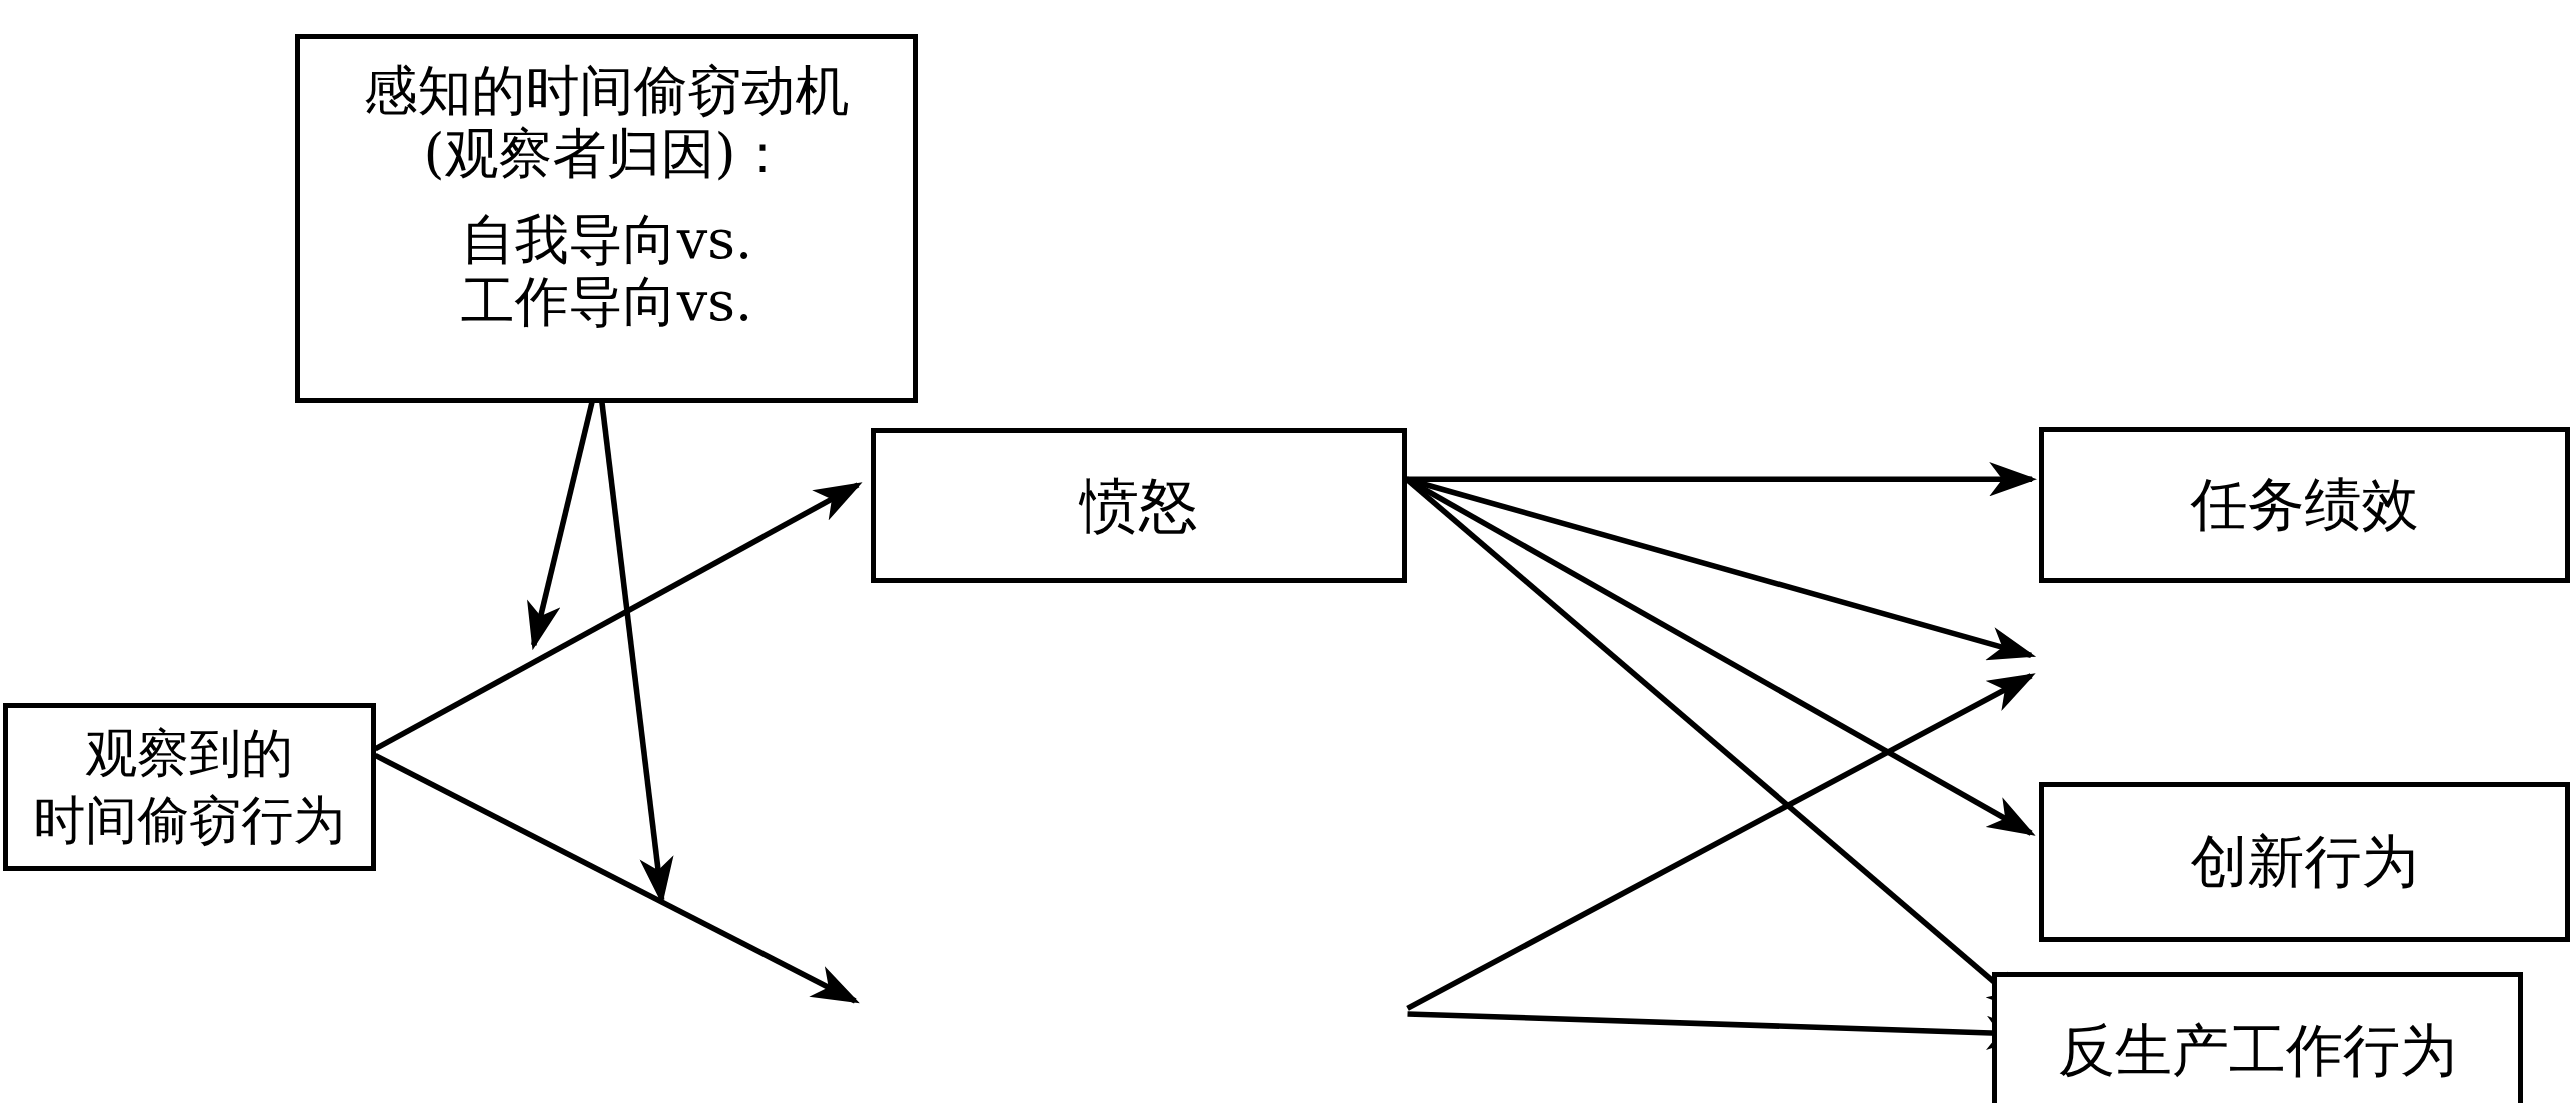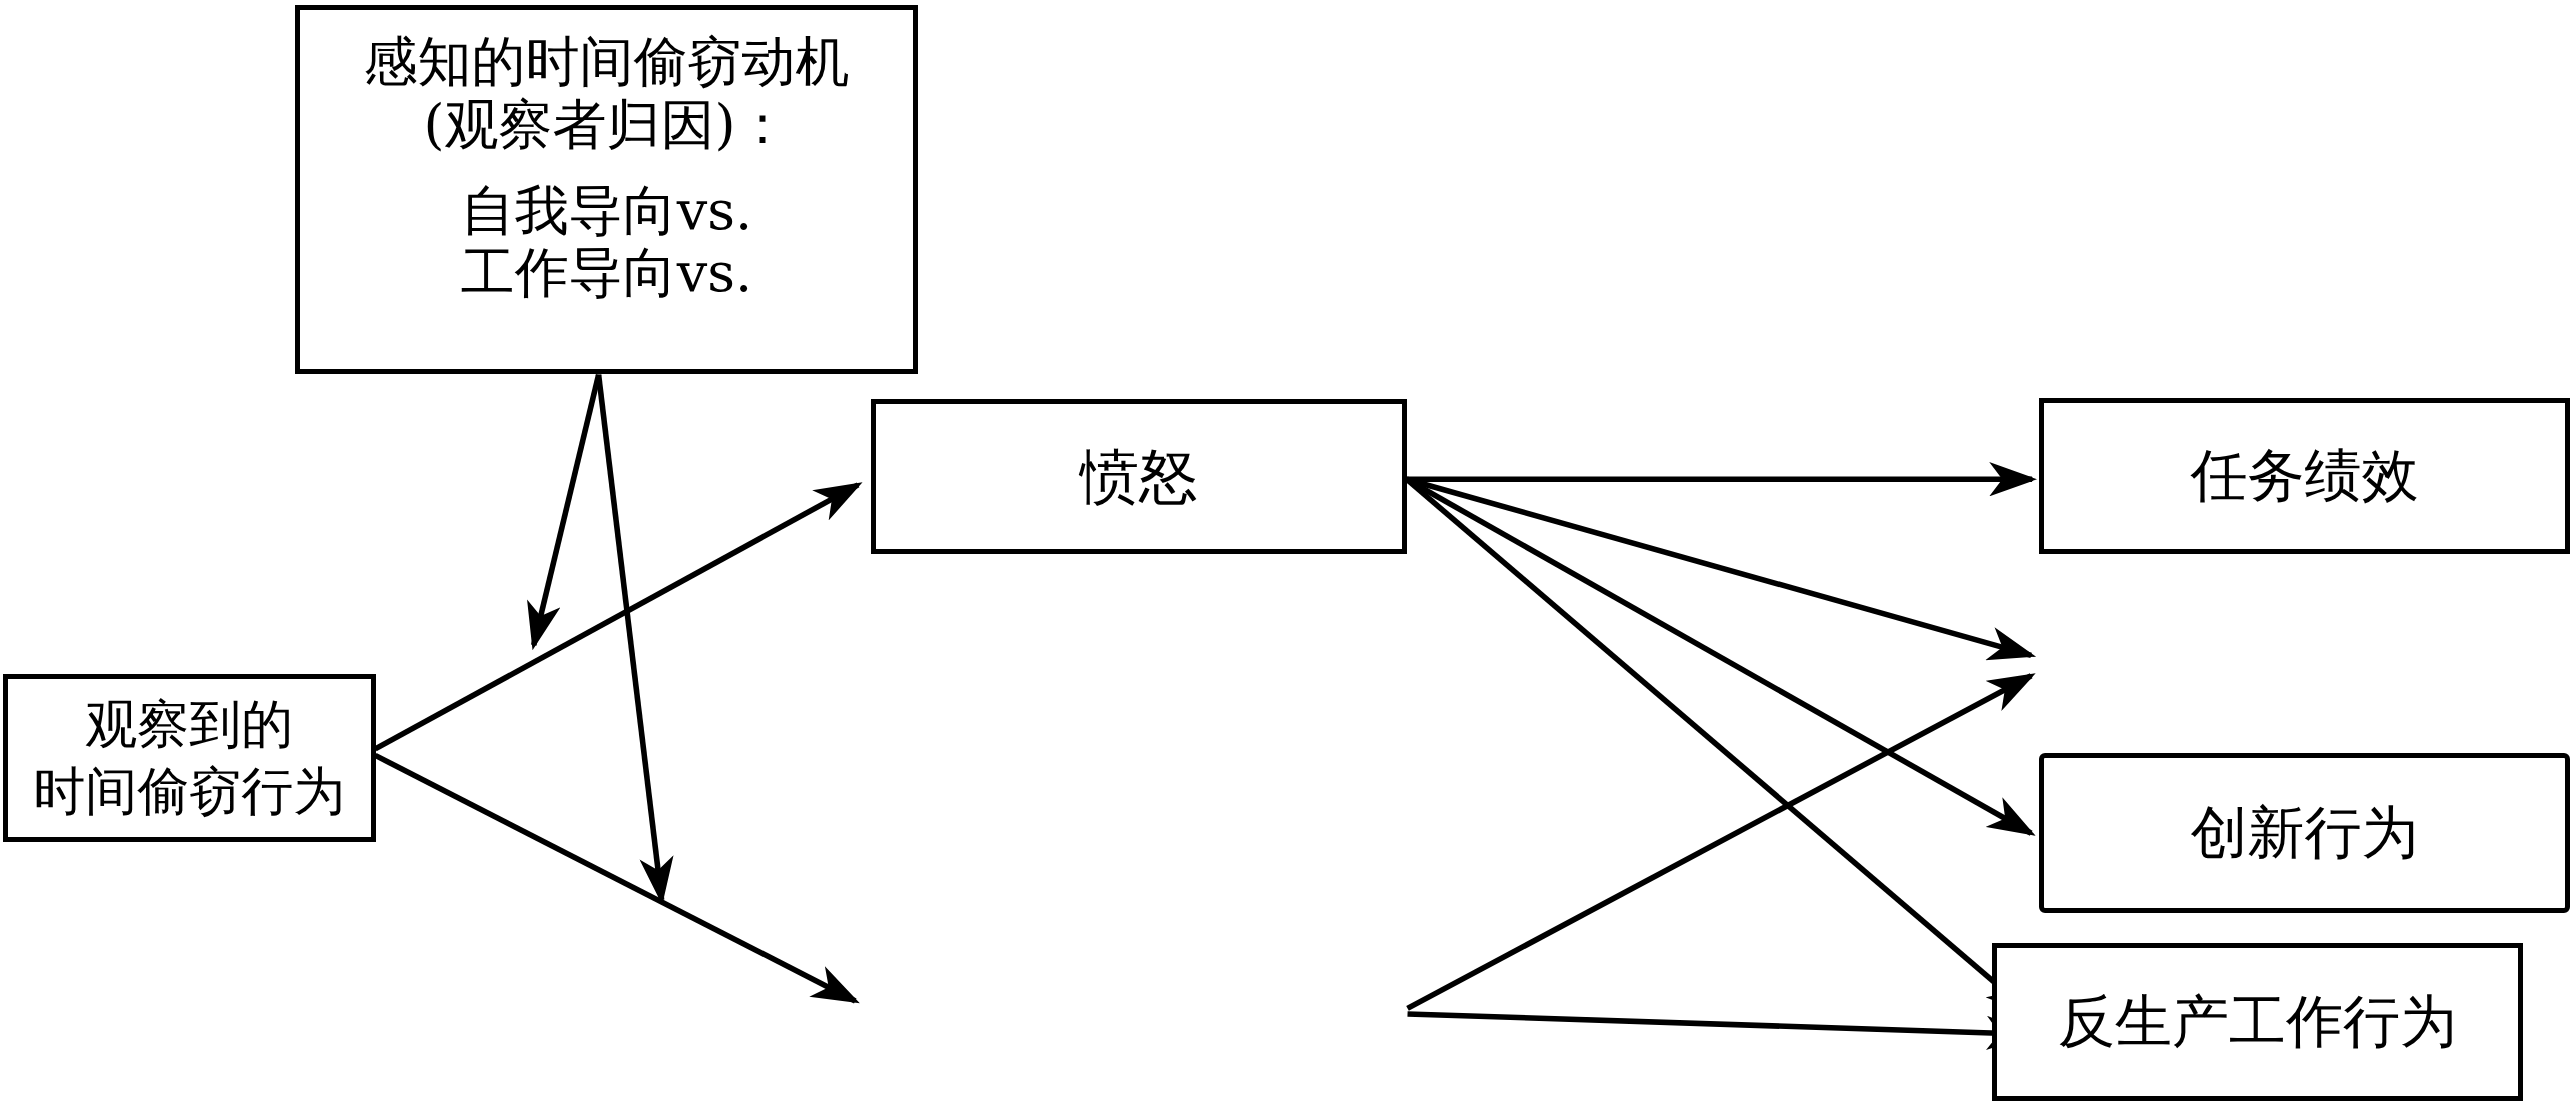--- a/index.html
+++ b/index.html
@@ -27,38 +27,39 @@
     position: absolute;
     border: 5.6px solid #000000;
     background: #ffffff;
     box-sizing: border-box;
     display: flex;
     flex-direction: column;
     align-items: center;
     justify-content: center;
     text-align: center;
     line-height: 1.18;
+    margin-top: 29px;
   }
   .node .line {
     display: block;
     white-space: nowrap;
   }
   
   #node-perceived-motive   { left: 295px;  top: 4.6px;    width: 623px; height: 369px;
                              justify-content: flex-start; padding-top: 20.4px; font-size: 54px; }
   #node-perceived-motive .head-group { line-height: 63px; }
   #node-perceived-motive .spacer     { height: 24px; }
   #node-perceived-motive .opt-group  { line-height: 62px; }
 
   #node-observed-behavior  { left: 2.8px;    top: 674px;  width: 373px; height: 168px; font-size: 52px; line-height: 67px; }
   #node-anger              { left: 871px;  top: 399px;  width: 536px; height: 155px; font-size: 59px; }
   #node-sympathy           { left: 871px;  top: 927px; width: 536px; height: 159px; font-size: 59px; }
   #node-task-performance   { left: 2039px; top: 398px;  width: 531px; height: 156px; font-size: 57px; align-items: center; }
   #node-ocb                { left: 2039px; top: 584px;  width: 531px; height: 150px; font-size: 57px; }
-  #node-innovation         { left: 2039px; top: 753px;  width: 531px; height: 160px; font-size: 57px; border-radius: 6px; }
+  #node-innovation         { left: 2039px; top: 753px;  width: 531px; height: 160px; font-size: 57px; }
   #node-cwb                { left: 1992px; top: 943px; width: 531px; height: 158px; font-size: 57px; }
 
   svg line { stroke: #000000; stroke-width: 6; }
   svg .arrowhead { fill: #000000; }
 </style>
 </head>
 <body>
 
 <div id="stage">
 

